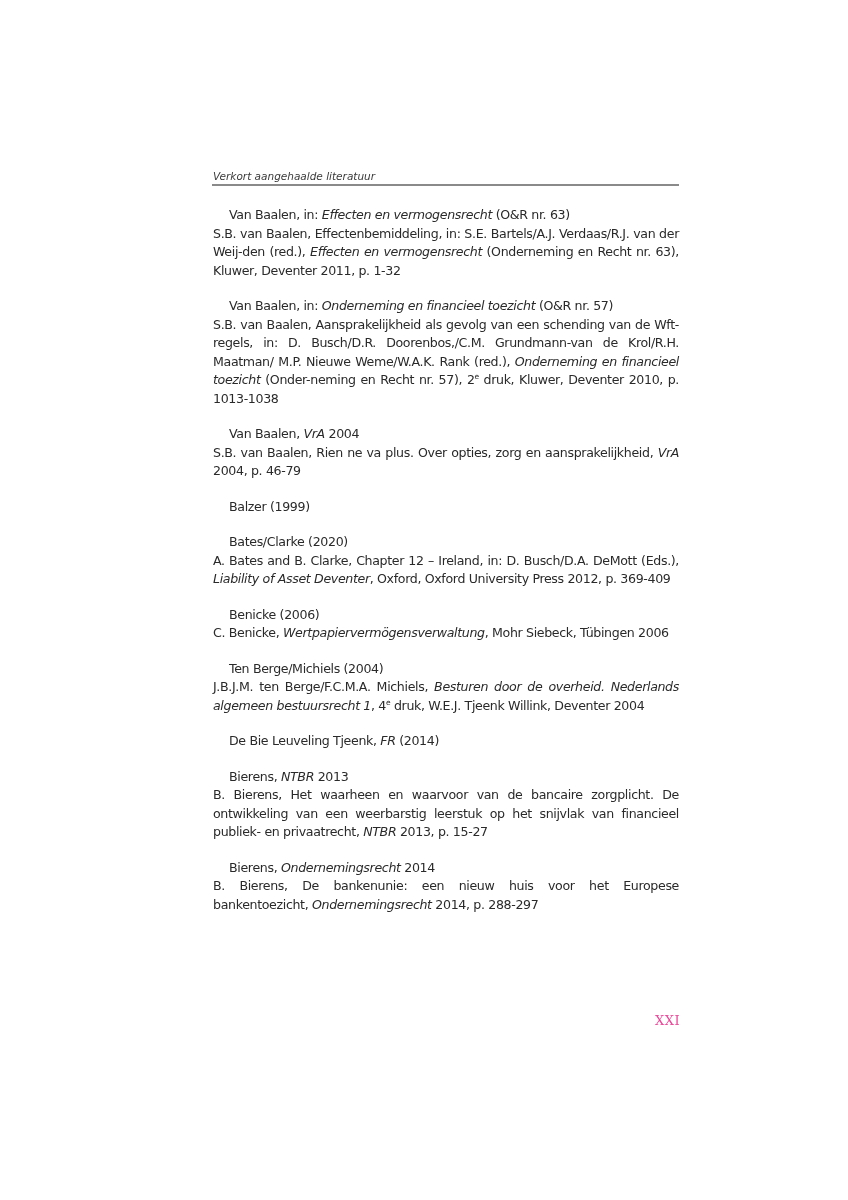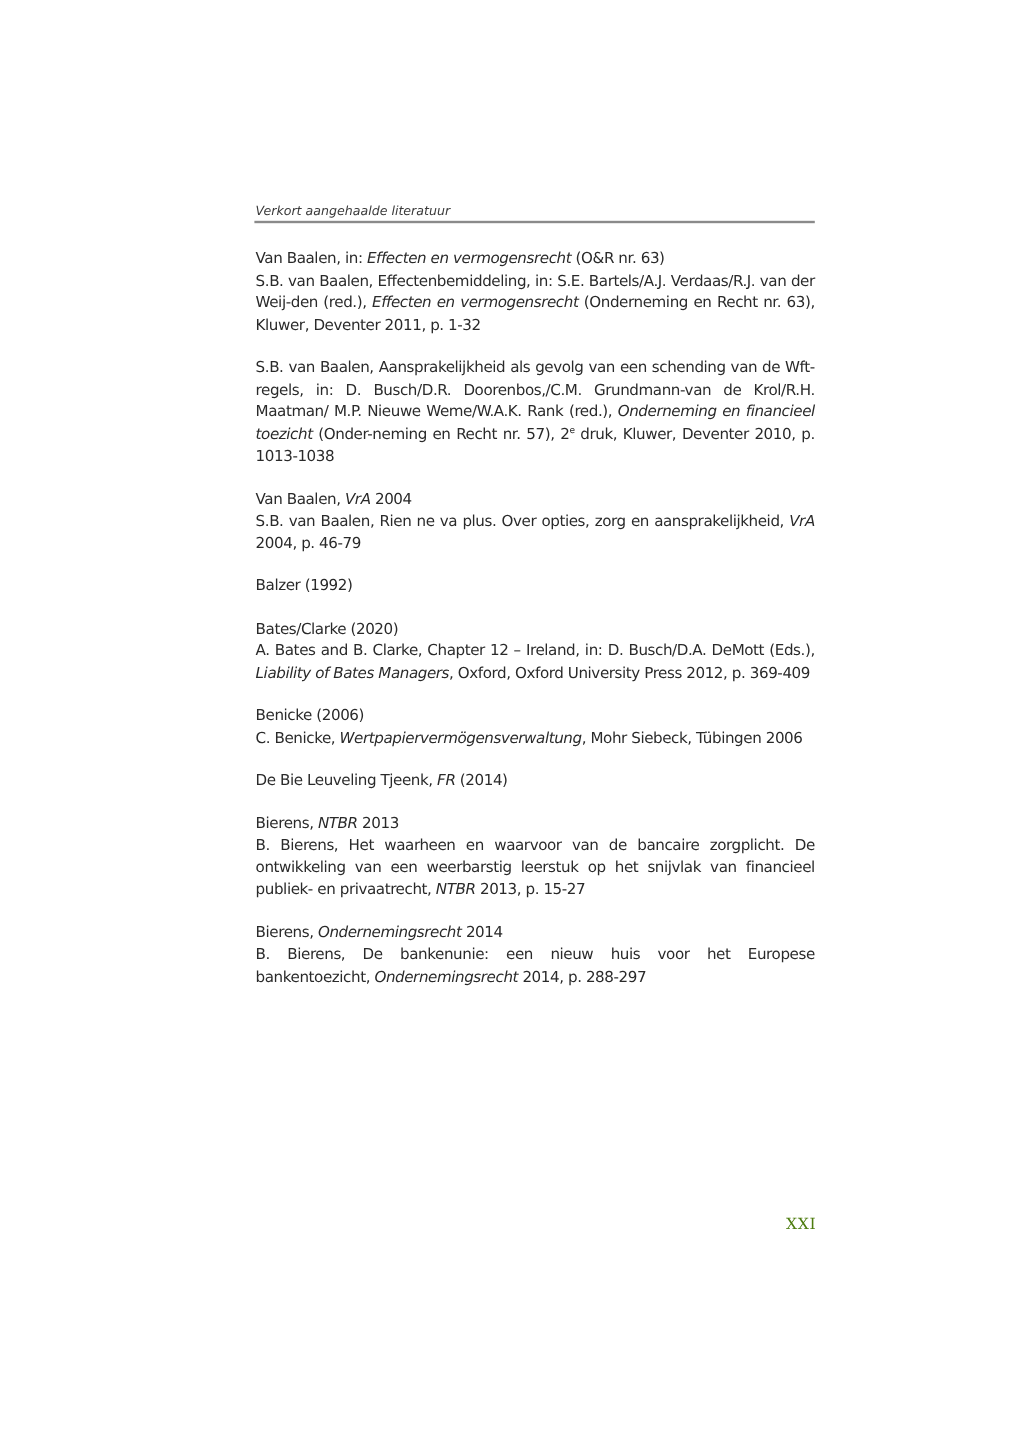--- a/index.html
+++ b/index.html
@@ -48,67 +48,73 @@
     }
     .entry {
       margin: 0 0 17px 0;
       font-size: 12.6px;
       line-height: 18.5px;
       letter-spacing: -0.35px;
       word-spacing: 0px;
     }
     .entry .abbrev {
       display: block;
+      margin-left: 16px;
     }
     .entry .full {
       display: block;
       text-align: justify;
       text-align-last: left;
     }
     .it { font-style: italic; }
     sup { font-size: 7.5px; line-height: 0; vertical-align: super; }
     .page-number {
       position: absolute;
       left: 655px;
       top: 1013px;
       font-family: "DejaVu Serif", "Liberation Serif", serif;
       font-size: 13px;
-      color: #4d7c0f;
+      color: #ec4899;
       letter-spacing: 0.5px;
     }
   </style>
 </head>
 <body>
 
 <div class="page">
   <div class="running-header">Verkort aangehaalde literatuur</div>
   <div class="header-rule"></div>
 
   <div class="content">
     <div class="entry">
       <span class="abbrev">Van Baalen, in: <span class="it">Effecten en vermogensrecht</span> (O&amp;R nr. 63)</span>
       <span class="full">S.B. van Baalen, Effectenbemiddeling, in: S.E. Bartels/A.J. Verdaas/R.J. van der Weij-den (red.), <span class="it">Effecten en vermogensrecht</span> (Onderneming en Recht nr. 63), Kluwer, Deventer 2011, p. 1-32</span>
     </div>
     <div class="entry">
+      <span class="abbrev">Van Baalen, in: <span class="it">Onderneming en financieel toezicht</span> (O&amp;R nr. 57)</span>
       <span class="full">S.B. van Baalen, Aansprakelijkheid als gevolg van een schending van de Wft-regels, in: D. Busch/D.R. Doorenbos,/C.M. Grundmann-van de Krol/R.H. Maatman/ M.P. Nieuwe Weme/W.A.K. Rank (red.), <span class="it">Onderneming en financieel toezicht</span> (Onder-neming en Recht nr. 57), 2<sup>e</sup> druk, Kluwer, Deventer 2010, p. 1013-1038</span>
     </div>
     <div class="entry">
       <span class="abbrev">Van Baalen, <span class="it">VrA</span> 2004</span>
       <span class="full">S.B. van Baalen, Rien ne va plus. Over opties, zorg en aansprakelijkheid, <span class="it">VrA</span> 2004, p. 46-79</span>
     </div>
     <div class="entry">
-      <span class="abbrev">Balzer (1992)</span>
+      <span class="abbrev">Balzer (1999)</span>
     </div>
     <div class="entry">
       <span class="abbrev">Bates/Clarke (2020)</span>
-      <span class="full">A. Bates and B. Clarke, Chapter 12 – Ireland, in: D. Busch/D.A. DeMott (Eds.), <span class="it">Liability of Bates Managers</span>, Oxford, Oxford University Press 2012, p. 369-409</span>
+      <span class="full">A. Bates and B. Clarke, Chapter 12 – Ireland, in: D. Busch/D.A. DeMott (Eds.), <span class="it">Liability of Asset Deventer</span>, Oxford, Oxford University Press 2012, p. 369-409</span>
     </div>
     <div class="entry">
       <span class="abbrev">Benicke (2006)</span>
       <span class="full">C. Benicke, <span class="it">Wertpapiervermögensverwaltung</span>, Mohr Siebeck, Tübingen 2006</span>
+    </div>
+    <div class="entry">
+      <span class="abbrev">Ten Berge/Michiels (2004)</span>
+      <span class="full">J.B.J.M. ten Berge/F.C.M.A. Michiels, <span class="it">Besturen door de overheid. Nederlands algemeen bestuursrecht 1</span>, 4<sup>e</sup> druk, W.E.J. Tjeenk Willink, Deventer 2004</span>
     </div>
     <div class="entry">
       <span class="abbrev">De Bie Leuveling Tjeenk, <span class="it">FR</span> (2014)</span>
     </div>
     <div class="entry">
       <span class="abbrev">Bierens, <span class="it">NTBR</span> 2013</span>
       <span class="full">B. Bierens, Het waarheen en waarvoor van de bancaire zorgplicht. De ontwikkeling van een weerbarstig leerstuk op het snijvlak van financieel publiek- en privaatrecht, <span class="it">NTBR</span> 2013, p. 15-27</span>
     </div>
     <div class="entry">
       <span class="abbrev">Bierens, <span class="it">Ondernemingsrecht</span> 2014</span>

